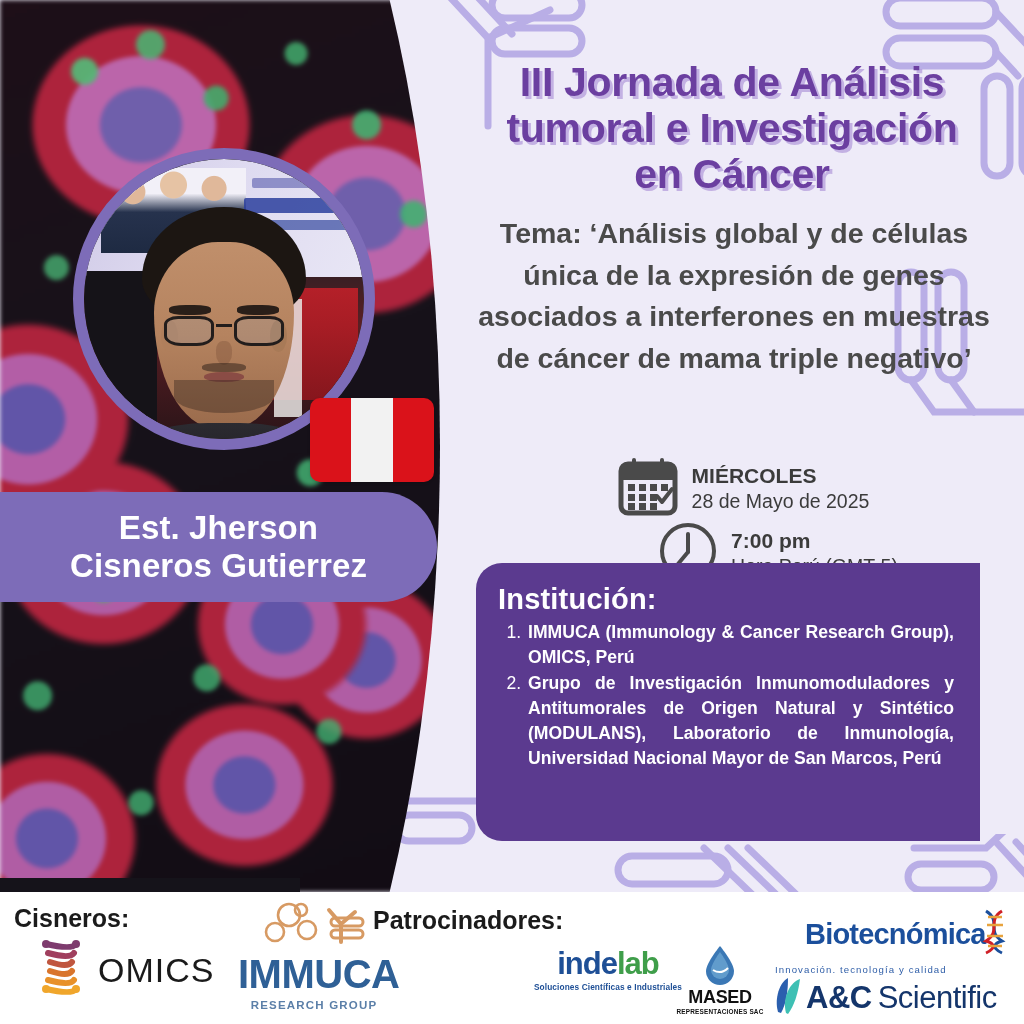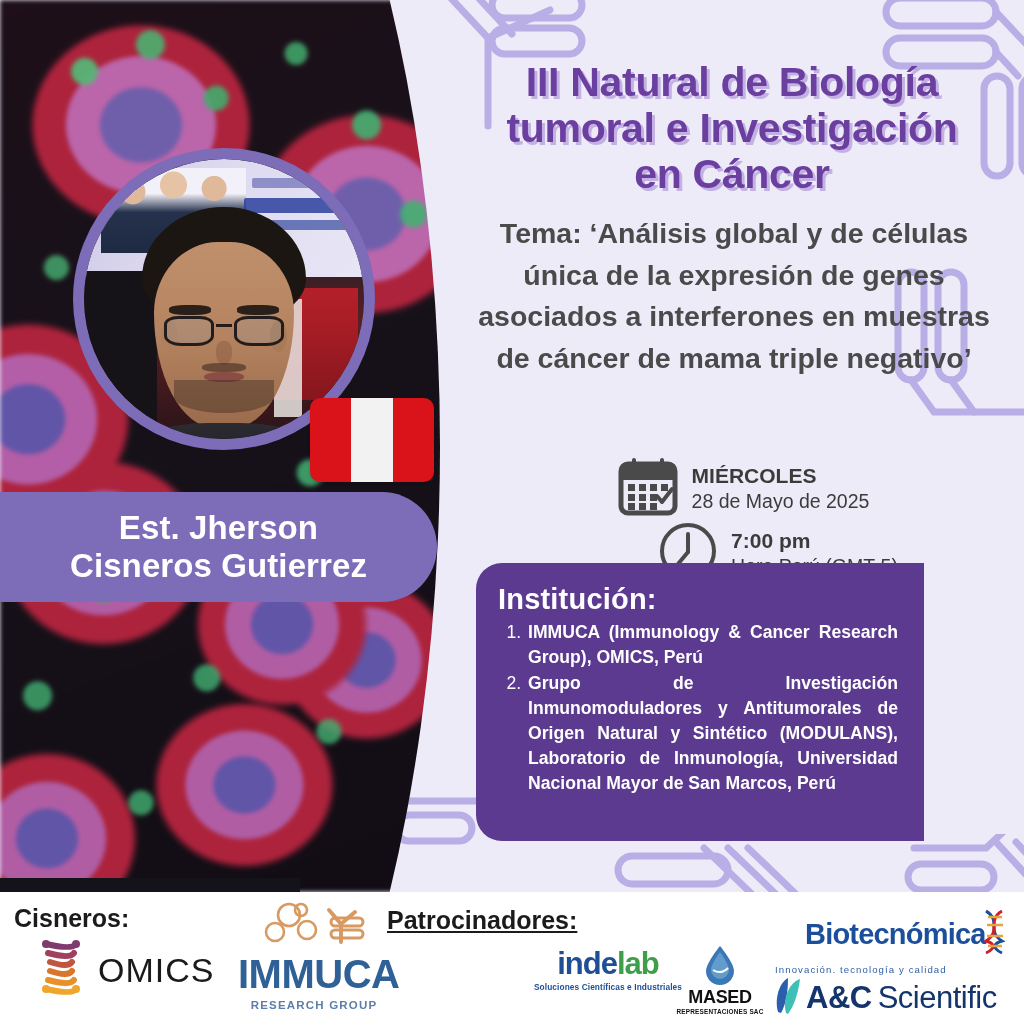--- a/index.html
+++ b/index.html
@@ -159,40 +159,40 @@
   
   .dt-row { position: absolute; left: 22px; top: 455px; width: 562px; height: 86px;
     display: flex; align-items: center; flex-direction: column; }
   .dt-item { display: flex; align-items: center; gap: 13px; }
   .dt-item.time { margin-left: 70px; }
   .dt-text .l1 { font-size: 21px; font-weight: bold; color: #3b3b3b; line-height:1.22; }
   .dt-text .l2 { font-size: 19.5px; color: #3b3b3b; line-height:1.25; }
 
   
   .inst {
-    position: absolute; left: 36px; top: 563px; width: 448px; height: 278px;
+    position: absolute; left: 36px; top: 563px; width: 504px; height: 278px;
     background: #5b3a8f; border-radius: 26px 0 0 26px;
     padding: 20px 20px 18px 22px; color: #ffffff;
   }
   .inst h3 { font-size: 29px; font-weight: bold; margin-bottom: 4px; letter-spacing:.2px;}
   .inst ol { margin: 0 6px 0 28px; padding: 0; }
   .inst ol li {
     font-size: 17.6px; font-weight: bold; line-height: 1.42;
     text-align: justify; margin-bottom: 1px; padding-left: 2px;
   }
   .inst ol li::marker { font-weight: normal; }
 
   
   .footer {
     position: absolute; left: 0; top: 892px; width: 1024px; height: 132px;
     background: #ffffff;
   }
   .f-label { position: absolute; font-size: 25px; font-weight: bold; color: #1b1b1b; }
   .f-organizan { left: 14px; top: 12px; }
-  .f-patro { left: 387px; top: 14px; text-decoration: underline; }
+  .f-patro { left: 373px; top: 14px; }
 
   
   .logo-omics { position: absolute; left: 38px; top: 938px; width: 192px; height: 64px; display:flex; align-items:center; gap:14px;}
   .omics-word { font-size: 34px; letter-spacing: 1px; color:#1a1a1a; font-weight: 400; }
 
   
   .logo-immuca { position: absolute; left: 238px; top: 902px; width: 152px; height: 112px; text-align:center;}
   .immuca-word { font-size: 40px; font-weight: bold; color: #2f6096; letter-spacing: -.5px; line-height:1; }
   .immuca-sub { font-size: 11.5px; font-weight: bold; color: #5b7fa8; letter-spacing: 1.2px; margin-top: 5px; }
 
@@ -323,21 +323,21 @@
   <div class="name-banner">
     <div class="nm">
       <div>Est. Jherson</div>
       <div>Cisneros Gutierrez</div>
     </div>
   </div>
 
   <div class="right">
 
     <div class="title">
-      <div>III Natural de Biología</div>
+      <div>III Jornada de Análisis</div>
       <div>tumoral e Investigación</div>
       <div>en Cáncer</div>
     </div>
 
     <div class="tema">Tema: ‘Análisis global y de células única de la expresión de genes asociados a interferones en muestras de cáncer de mama triple negativo’</div>
 
     <div class="dt-row">
       <div class="dt-item">
         <span>
           <svg width="62" height="62" viewBox="0 0 62 62" fill="none">

